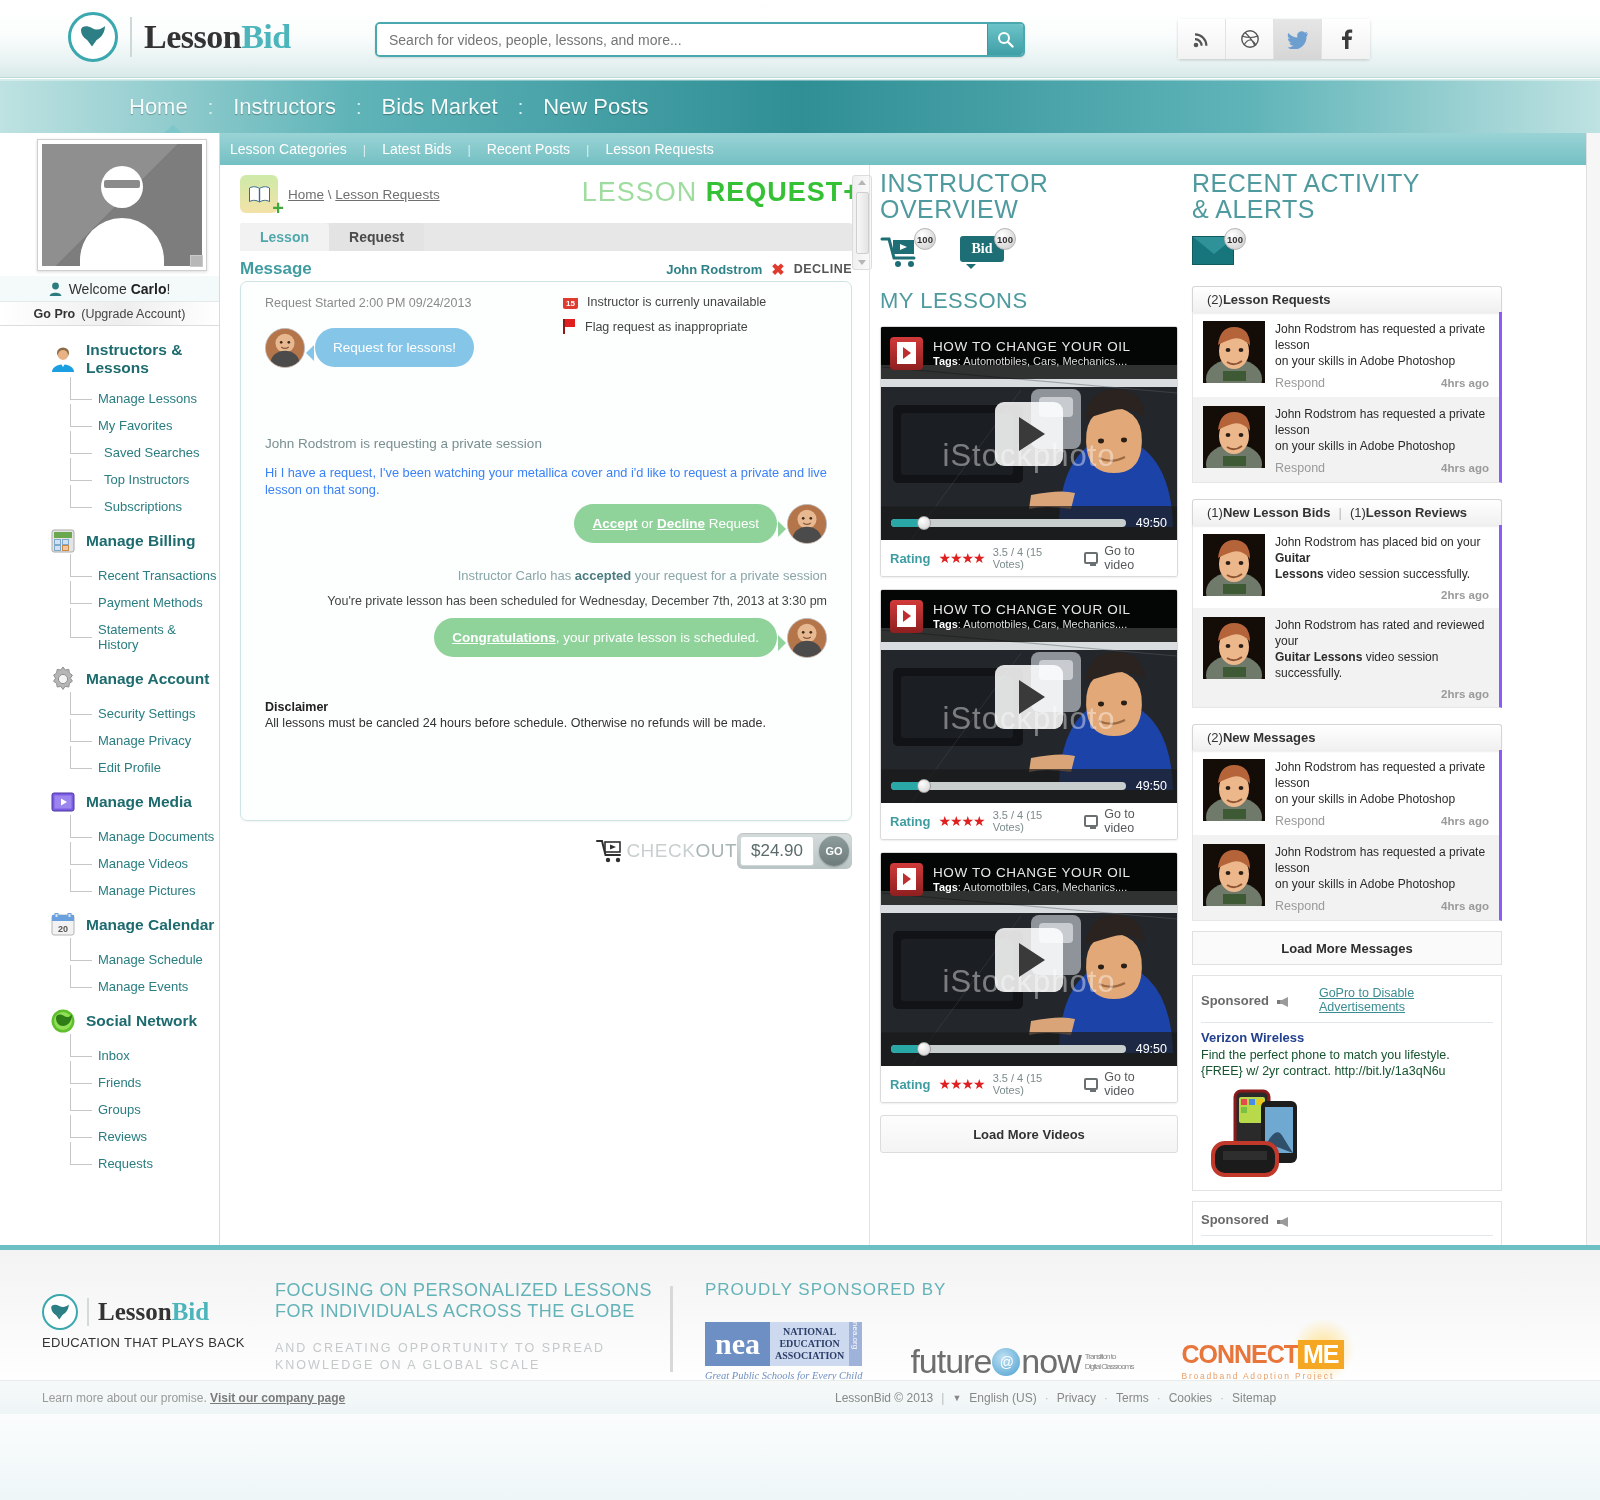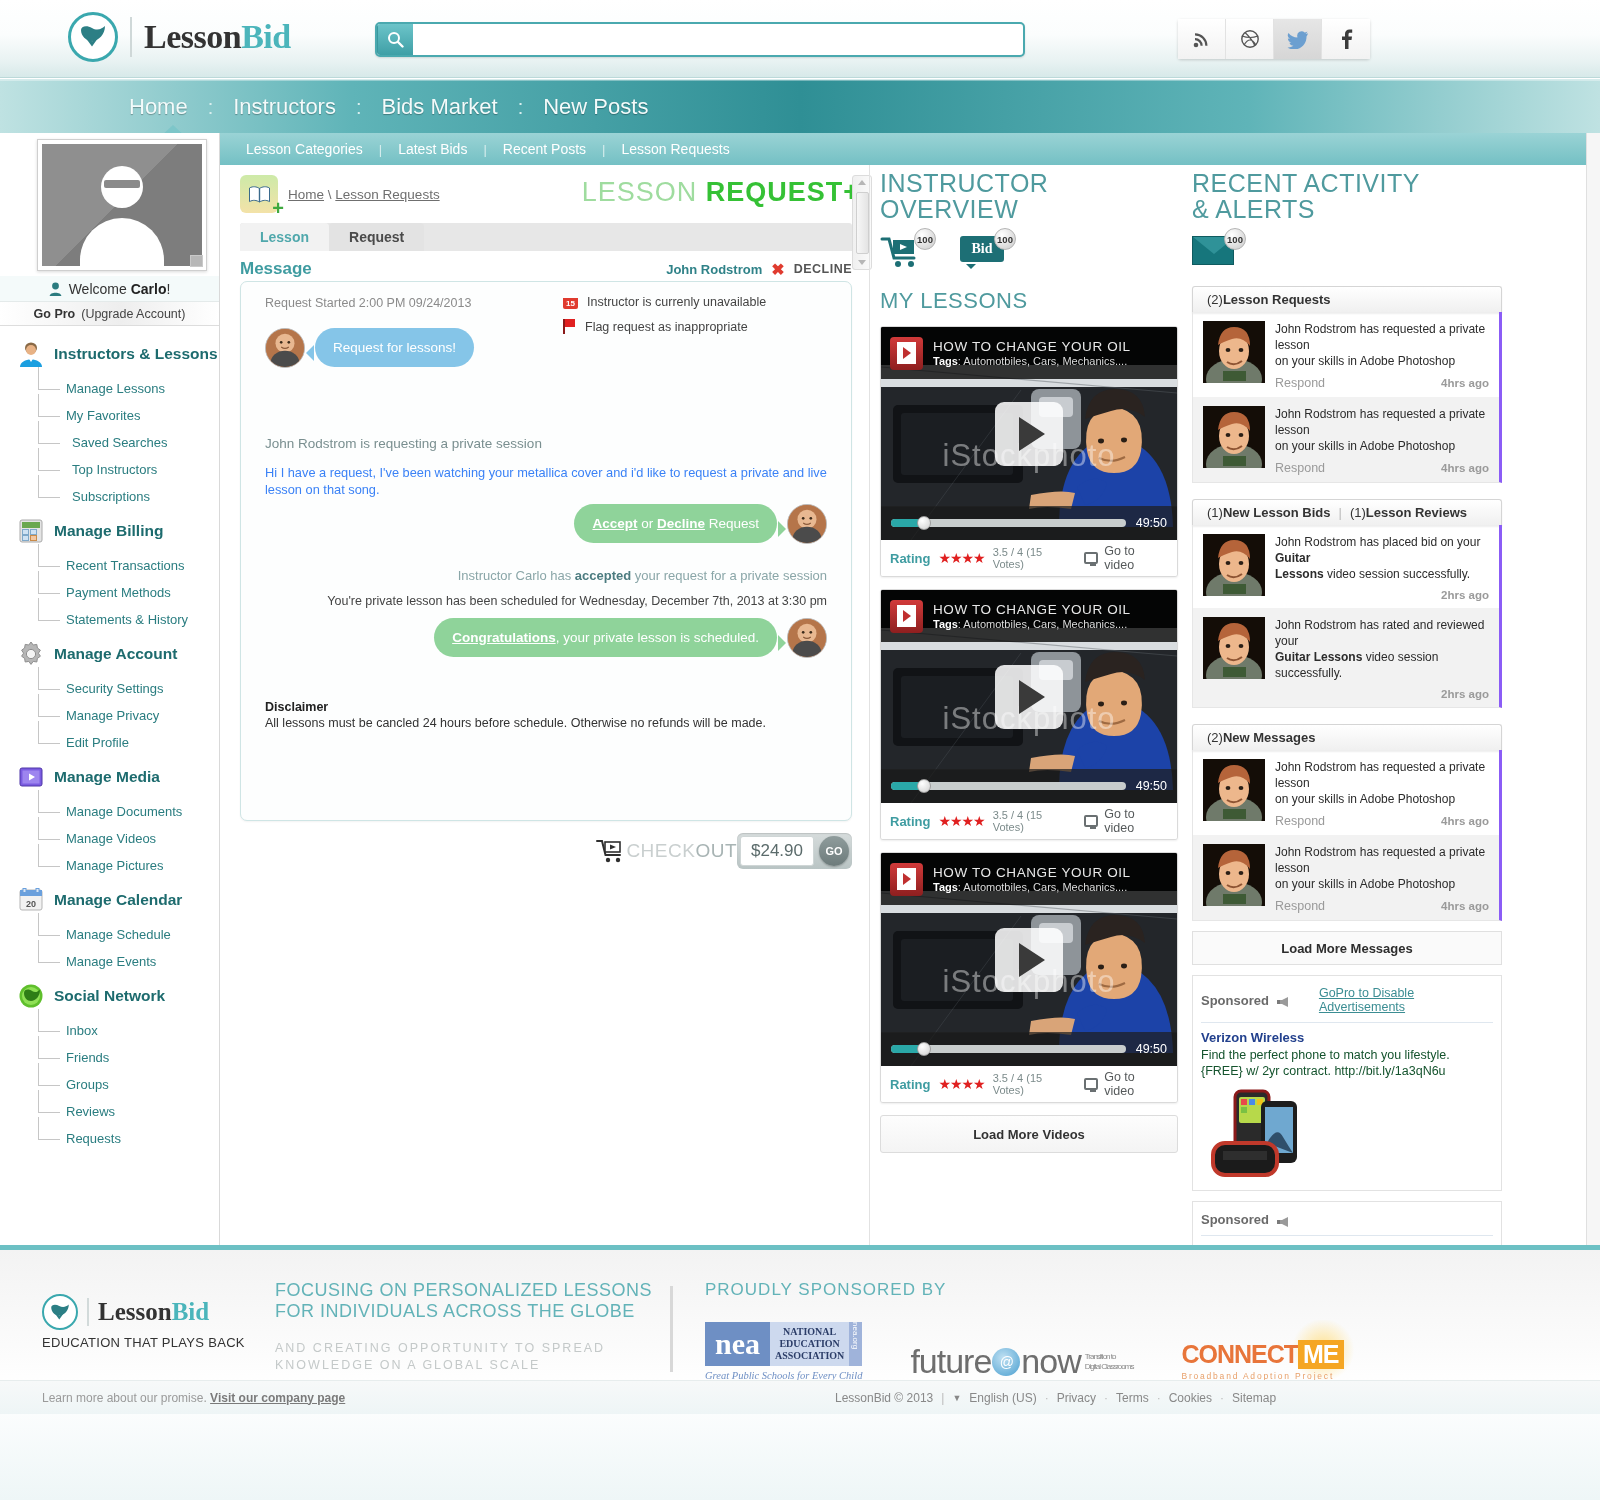--- a/index.html
+++ b/index.html
@@ -79,21 +79,21 @@
   .nav-arrow {
     position:absolute; left:160px; top:125px;
     width:0; height:0; border-left:13px solid transparent;
     border-right:13px solid transparent; border-bottom:12px solid #7dc6c9;
   }
 
   
   .subnav {
     position:absolute; left:220px; top:133px; width:1380px; height:32px;
     background:linear-gradient(to bottom,#9ad3d5,#74c0c4);
-    display:flex; align-items:center; padding-left:24px;
+    display:flex; align-items:center; padding-left:8px;
   }
   .subnav-item { font-size:14px; color:#ffffff; cursor:pointer; padding:0 2px; }
   .subnav-sep { color:#d6eded; padding:0 14px; font-size:13px; }
 
   
   .sidebar {
     position:absolute; left:0; top:133px; width:220px; height:1112px;
     background:#ffffff; border-right:1px solid #d9d9d9;
   }
   .avatar-box {
@@ -131,21 +131,21 @@
   .welcome-text b { color:#222; }
   .gopro-row {
     position:absolute; left:0; top:169px; width:219px; height:24px;
     background:linear-gradient(to right,#ffffff,#eeeeee 55%,#ffffff);
     border-bottom:1px solid #dddddd;
     display:flex; align-items:center; justify-content:center; gap:6px;
     font-size:12.5px; color:#444; cursor:pointer;
   }
   .gopro-row b { color:#333; }
 
-  .nav-tree { position:absolute; left:0; top:200px; width:219px; }
+  .nav-tree { position:absolute; left:0; top:200px; width:219px;padding-left:32px; }
   .tree-group { position:relative; }
   .tree-head {
     display:flex; align-items:center; gap:10px; padding:8px 0 8px 18px;
     cursor:pointer;
   }
   .tree-head-label {
     font-size:15.5px; font-weight:bold; color:#1d6b6e;
     font-family:"Liberation Sans", sans-serif;
   }
   .tree-icon { width:26px; height:26px; flex:0 0 26px; position:relative; }
@@ -500,20 +500,21 @@
       <svg width="30" height="26" viewBox="0 0 30 26">
         <path d="M3 6 C3 2 9 1 14 4 C19 7 24 5 27 2 C27 10 21 17 14 17 C8 17 3 12 3 6 Z" fill="#2c7f85"></path>
         <path d="M6 9 L14 20 L24 6" stroke="#2c7f85" stroke-width="3" fill="none" stroke-linecap="round"></path>
       </svg>
     </div>
     <div class="logo-divider"></div>
     <div class="logo-text"><span>Lesson</span><span class="bid">Bid</span></div>
   </div>
 
   <div class="search-wrap">
+    <input class="search-input" type="text" placeholder="Search for videos, people, lessons, and more..." style="">
     <div class="search-btn">
       <svg width="17" height="17" viewBox="0 0 17 17">
         <circle cx="7" cy="7" r="5" fill="none" stroke="#fff" stroke-width="2"></circle>
         <line x1="11" y1="11" x2="15.5" y2="15.5" stroke="#fff" stroke-width="2.4" stroke-linecap="round"></line>
       </svg>
     </div>
   </div>
 
   <div class="social-wrap">
     <div class="social-btn">

